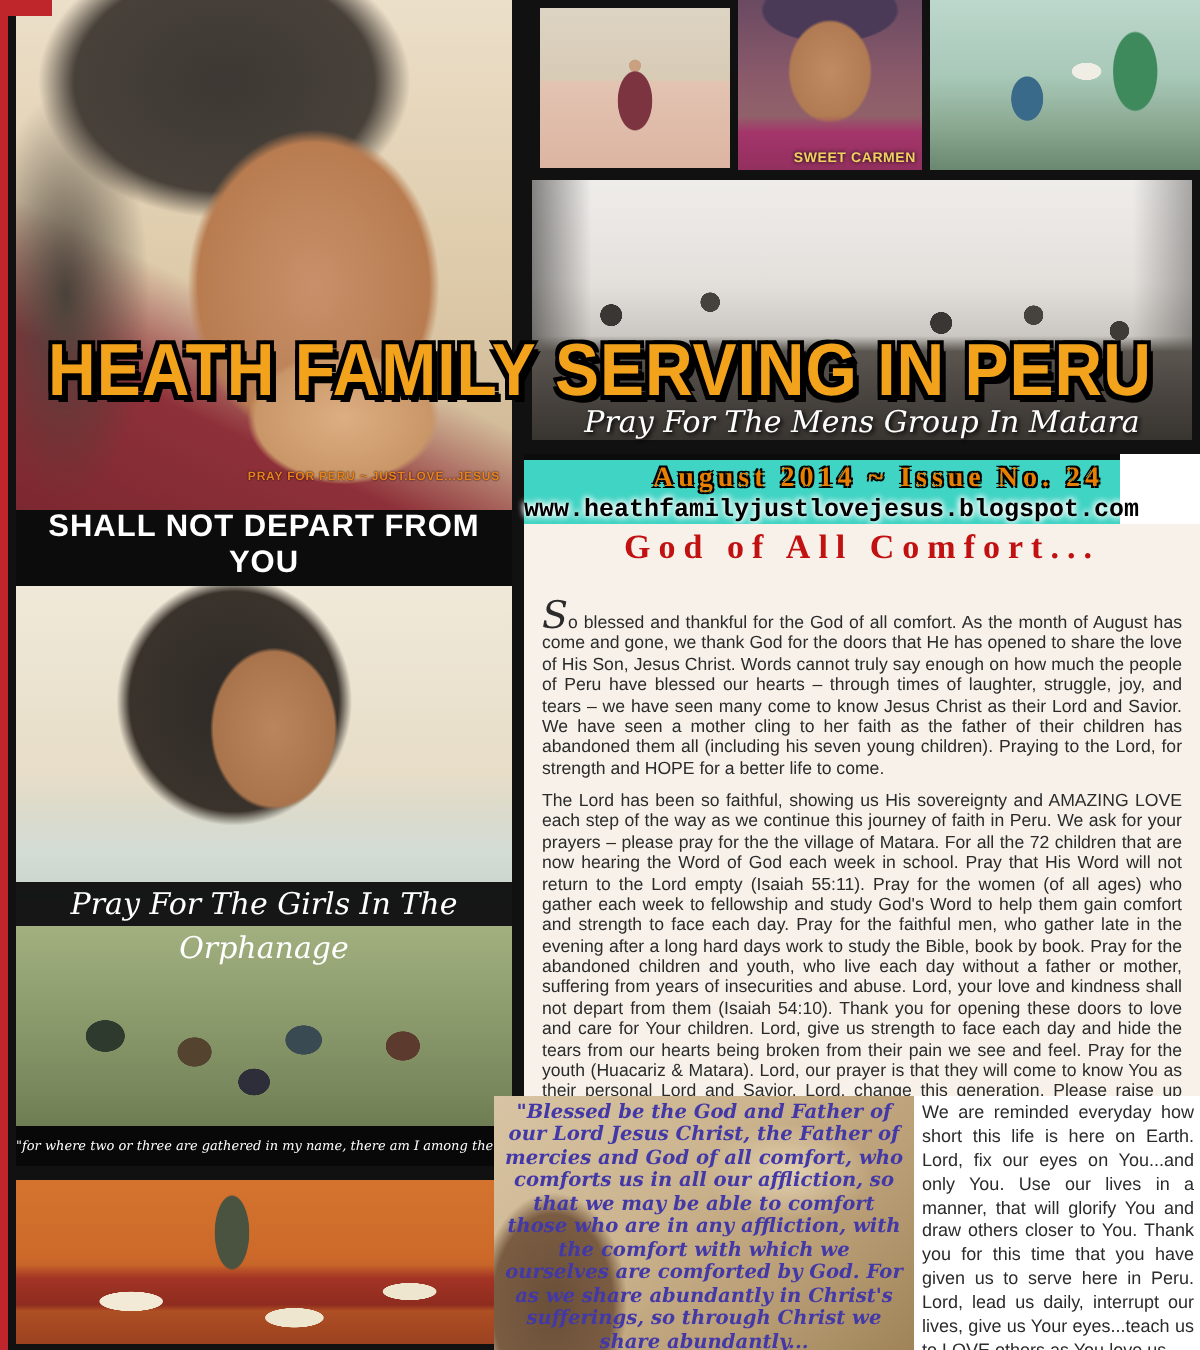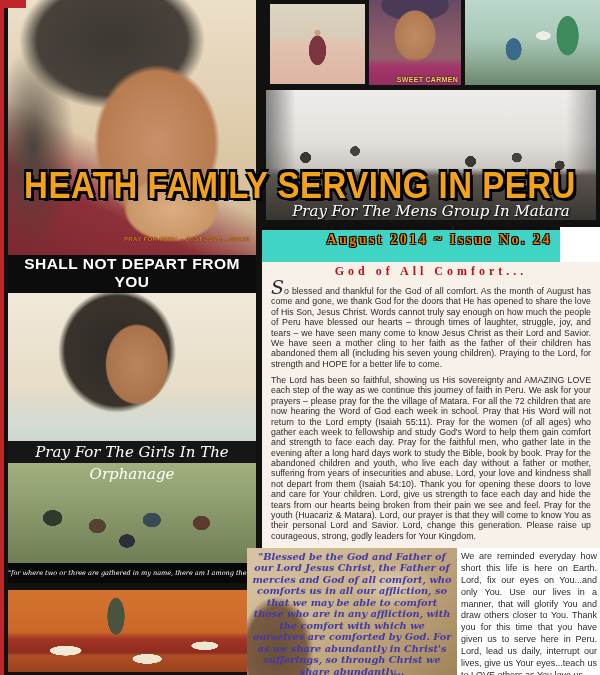--- a/index.html
+++ b/index.html
@@ -121,21 +121,21 @@
     font-weight:700; font-size:14px; letter-spacing:2.5px; color:#e87f00; white-space:nowrap;
     text-shadow:-1px -1px 0 #000, 1px -1px 0 #000, -1px 1px 0 #000, 1px 1px 0 #000; }
   .url-line { text-align:center; font-family:"Liberation Mono", "DejaVu Sans Mono", monospace;
     font-weight:700; font-size:12.5px; color:#000; white-space:nowrap;
     text-shadow:0 0 3px #fff, 0 0 3px #fff, 0 0 4px #fff; }
 
   
   .article { position:absolute; left:0; top:262px; width:338px; height:286px; background:#f7f1e9;
     padding:2px 9px 0 9px; overflow:hidden; }
   .heading { text-align:center; font-family:"Liberation Serif", serif; font-weight:700;
-    font-size:12px; letter-spacing:4px; color:#c11111; margin-bottom:1px; white-space:nowrap; }
+    font-size:17px; letter-spacing:4px; color:#c11111; margin-bottom:17px; white-space:nowrap; }
   .body-p { font-size:8.8px; line-height:1.18; color:#2b2b2b; text-align:justify; margin-bottom:6px; }
   .dropcap { font-family:"DejaVu Serif", serif; font-style:italic; font-size:19px; line-height:0.8; }
 
   
   .quote-box { position:absolute; left:247px; top:548px; width:210px; height:127px; z-index:6; overflow:hidden;
     background:
       radial-gradient(ellipse 60px 90px at 14% 82%, #6a5038 0%, #7a5c42 50%, rgba(0,0,0,0) 62%),
       radial-gradient(ellipse 70px 40px at 70% 30%, #e3d2b2 0%, rgba(0,0,0,0) 60%),
       linear-gradient(135deg, #d8c4a4 0%, #cbb48e 40%, #b89c74 72%, #a08458 100%); }
   .quote-text { padding:3px 5px; text-align:center; color:#4338a8; font-family:"DejaVu Serif", serif;
@@ -171,20 +171,21 @@
       <div class="ph photo-elder"></div>
       <div class="ph photo-carmen">
         <div class="carmen-caption">SWEET CARMEN</div>
       </div>
       <div class="ph photo-handoff"></div>
       <div class="ph photo-meeting"></div>
     </div>
 
     <div class="banner-teal">
       <div class="issue-line">August 2014 ~ Issue No. 24</div>
+      <div class="url-line">www.heathfamilyjustlovejesus.blogspot.com</div>
     </div>
 
     <div class="article">
       <div class="heading">God of All Comfort...</div>
       <p class="body-p"><span class="dropcap">S</span><span>o blessed and thankful for the God of all comfort. As the month of August has come and gone, we thank God for the doors that He has opened to share the love of His Son, Jesus Christ. Words cannot truly say enough on how much the people of Peru have blessed our hearts – through times of laughter, struggle, joy, and tears – we have seen many come to know Jesus Christ as their Lord and Savior. We have seen a mother cling to her faith as the father of their children has abandoned them all (including his seven young children). Praying to the Lord, for strength and HOPE for a better life to come.</span></p>
       <p class="body-p">The Lord has been so faithful, showing us His sovereignty and AMAZING LOVE each step of the way as we continue this journey of faith in Peru. We ask for your prayers – please pray for the the village of Matara. For all the 72 children that are now hearing the Word of God each week in school. Pray that His Word will not return to the Lord empty (Isaiah 55:11). Pray for the women (of all ages) who gather each week to fellowship and study God's Word to help them gain comfort and strength to face each day. Pray for the faithful men, who gather late in the evening after a long hard days work to study the Bible, book by book. Pray for the abandoned children and youth, who live each day without a father or mother, suffering from years of insecurities and abuse. Lord, your love and kindness shall not depart from them (Isaiah 54:10). Thank you for opening these doors to love and care for Your children. Lord, give us strength to face each day and hide the tears from our hearts being broken from their pain we see and feel. Pray for the youth (Huacariz &amp; Matara). Lord, our prayer is that they will come to know You as their personal Lord and Savior. Lord, change this generation. Please raise up courageous, strong, godly leaders for Your Kingdom.</p>
     </div>
   </div>
 
   <div class="main-title">HEATH FAMILY SERVING IN PERU</div>

